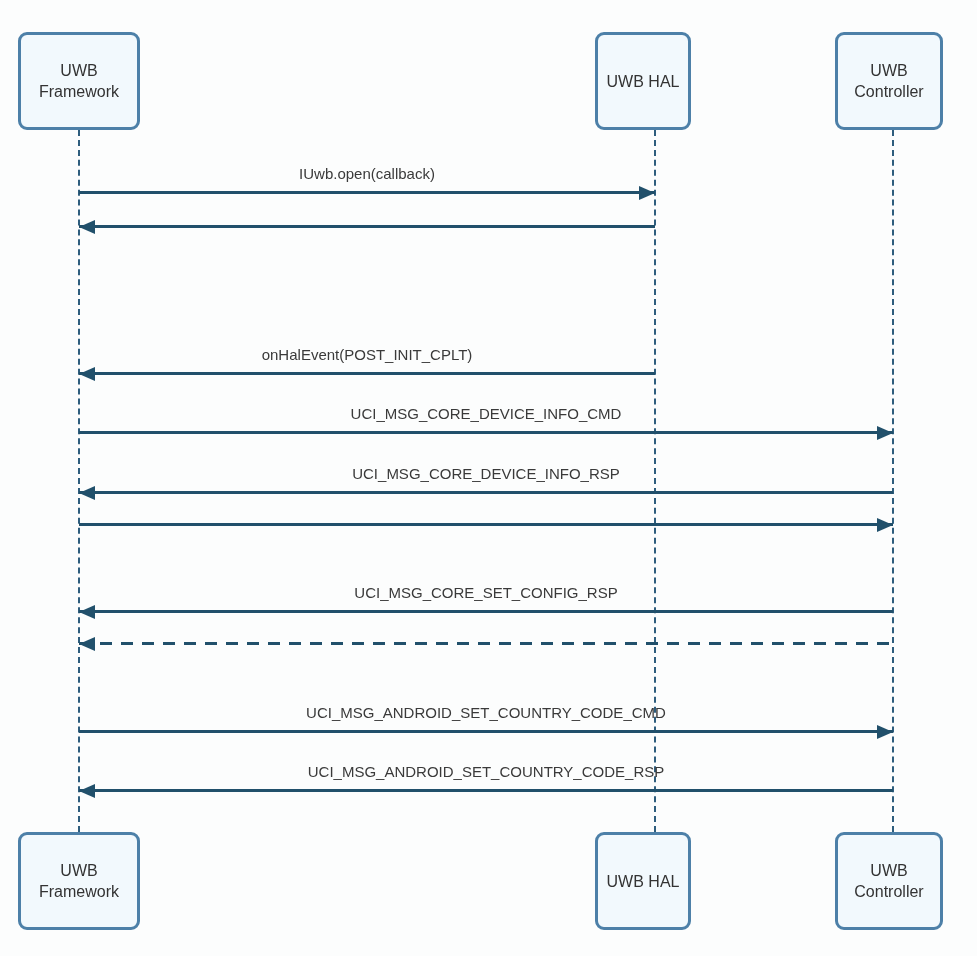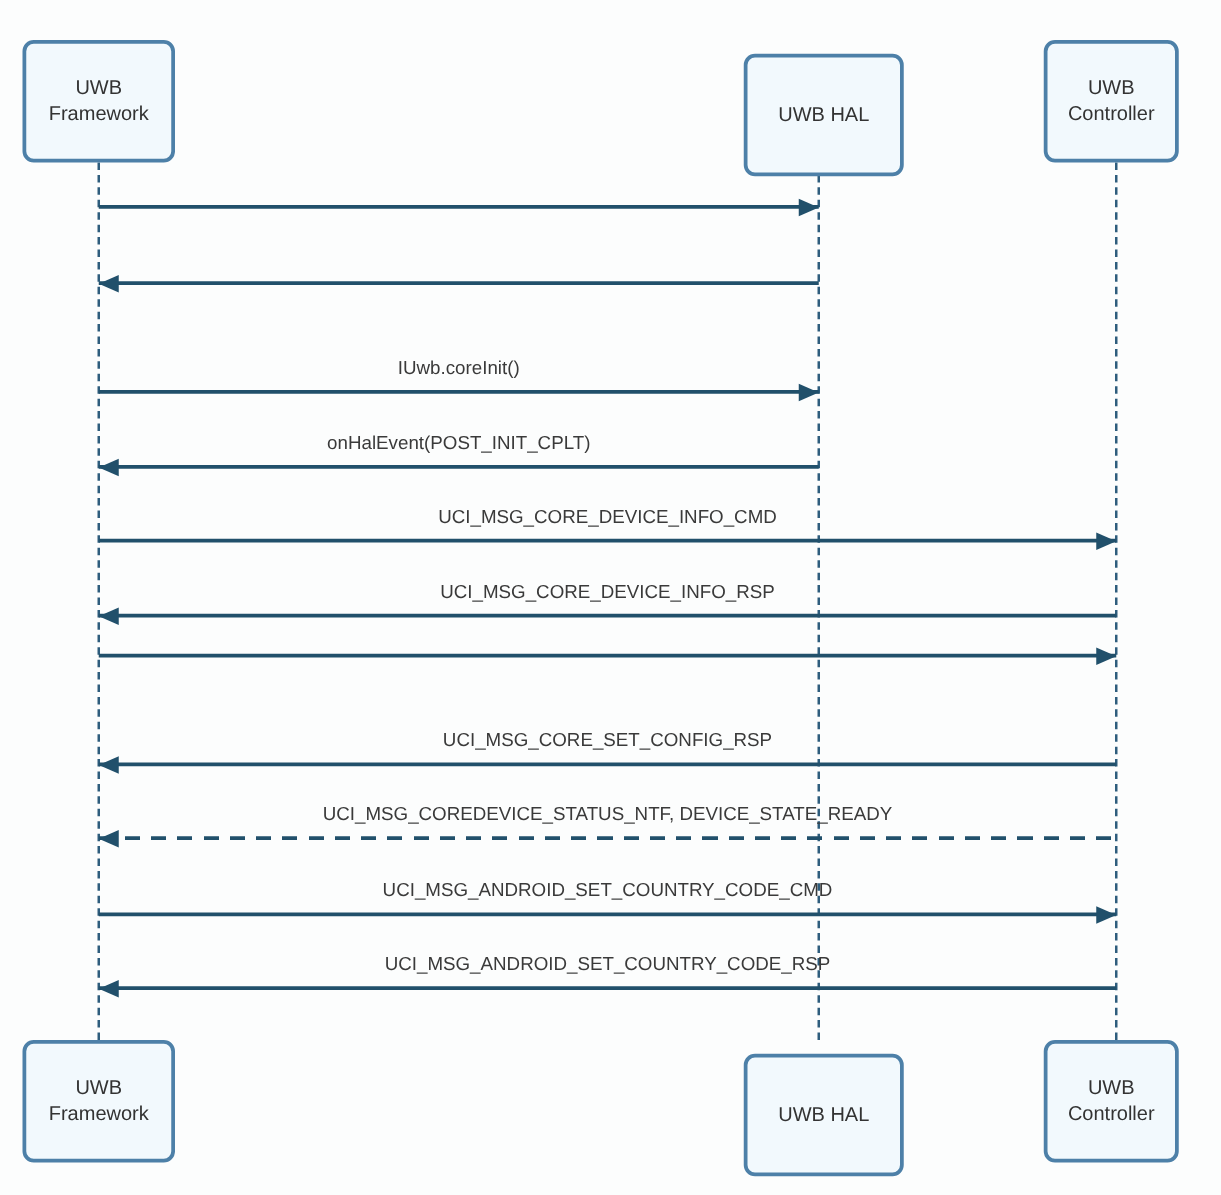--- a/index.html
+++ b/index.html
@@ -27,21 +27,21 @@
     border-radius:9px;
     display:flex;align-items:center;justify-content:center;
     text-align:center;
     font-size:16px;line-height:21px;color:#333;
     padding:4px;
     z-index:3;
   }
   .top-row{top:32px;}
   .bottom-row{top:832px;}
   .col-framework{left:18px;}
-  .col-hal{left:595px;width:128px;margin-top:11px;}
+  .col-hal{left:595px;width:96px;}
   .col-controller{left:835px;width:108px;}
   
   .lifeline{
     position:absolute;
     top:130px;height:702px;width:0;
     border-left:2px dashed var(--lifeline);
     z-index:1;
   }
   .lifeline-framework{left:78px;}
   .lifeline-hal{left:654px;}
@@ -83,37 +83,32 @@
     <span>UWB Framework</span>
   </div>
   <div class="actor-box top-row col-hal">
     <span>UWB HAL</span>
   </div>
   <div class="actor-box top-row col-controller">
     <span>UWB Controller</span>
   </div>
 
   <div class="msg span-hal to-right" style="top:164px">
+    <div class="msg-label">IUwb.open(callback)</div>
     <div class="msg-line">
         <div class="head"></div>
       </div>
   </div>
 
   <div class="msg span-hal to-left" style="top:225px">
     <div class="msg-line">
         <div class="head"></div>
       </div>
   </div>
 
-  <div class="msg span-hal to-right" style="top:285px">
-    <div class="msg-label">IUwb.coreInit()</div>
-    <div class="msg-line">
-        <div class="head"></div>
-      </div>
-  </div>
 
   <div class="msg span-hal to-left" style="top:345px">
     <div class="msg-label">onHalEvent(POST_INIT_CPLT)</div>
     <div class="msg-line">
         <div class="head"></div>
       </div>
   </div>
 
   <div class="msg span-ctrl to-left" style="top:464px">
     <div class="msg-label">UCI_MSG_CORE_DEVICE_INFO_RSP</div>
@@ -136,21 +131,20 @@
   </div>
 
   <div class="msg span-ctrl to-left" style="top:583px">
     <div class="msg-label">UCI_MSG_CORE_SET_CONFIG_RSP</div>
     <div class="msg-line">
         <div class="head"></div>
       </div>
   </div>
 
   <div class="msg span-ctrl to-left" style="top:642px">
-    <div class="msg-label">UCI_MSG_COREDEVICE_STATUS_NTF, DEVICE_STATE_READY</div>
     <div class="msg-line dashed">
         <div class="head"></div>
       </div>
   </div>
 
   <div class="msg span-ctrl to-left" style="top:762px">
     <div class="msg-label">UCI_MSG_ANDROID_SET_COUNTRY_CODE_RSP</div>
     <div class="msg-line">
         <div class="head"></div>
       </div>

